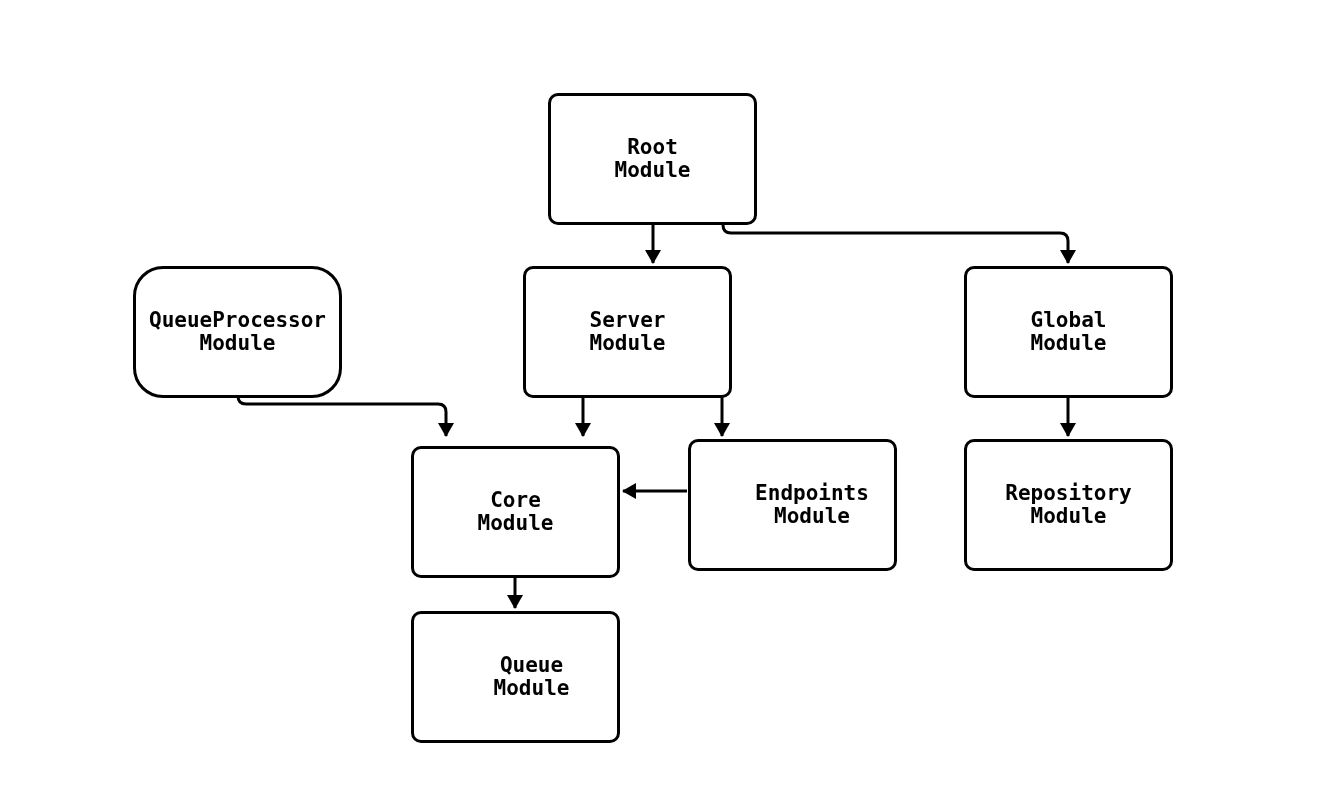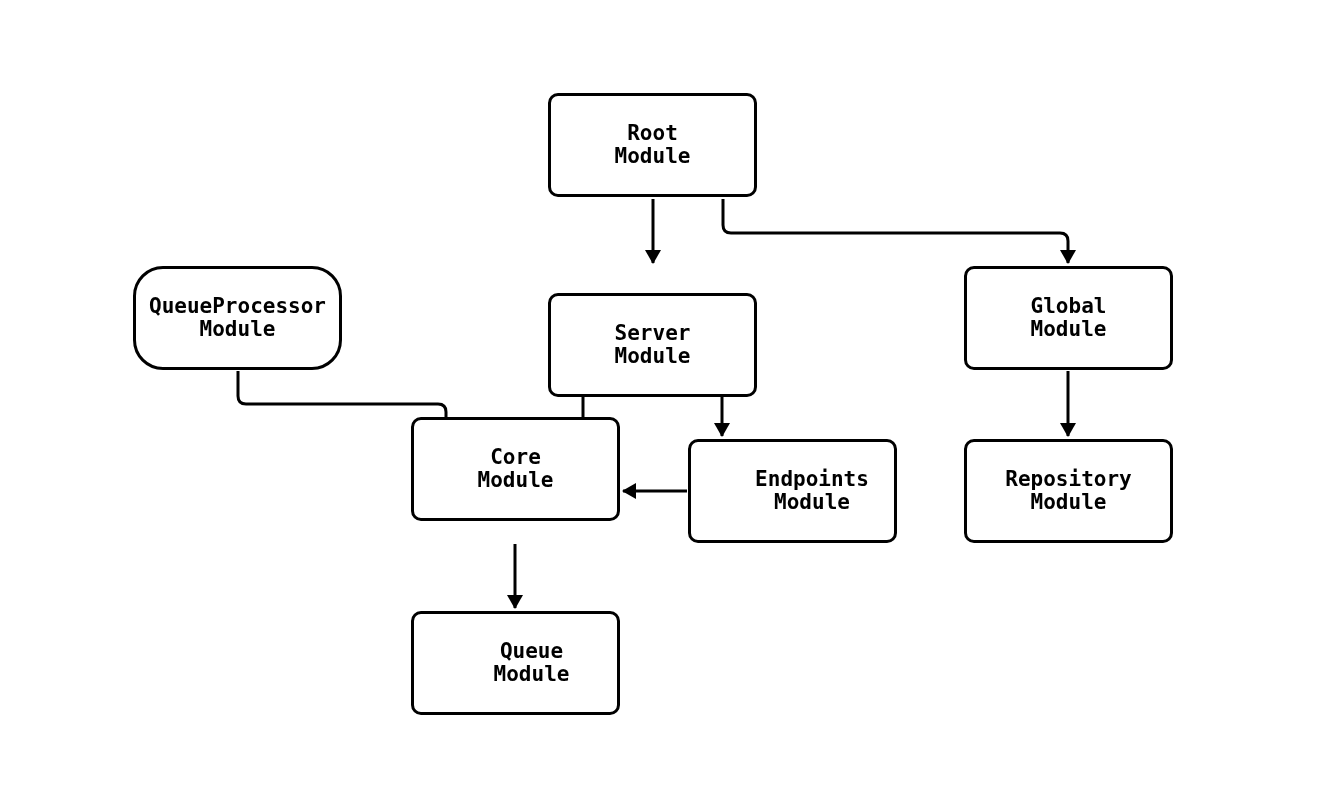--- a/index.html
+++ b/index.html
@@ -24,42 +24,42 @@
   }
   #edge-layer path.edge {
     fill: none;
     stroke: #000000;
     stroke-width: 3;
   }
   .node {
     position: absolute;
     box-sizing: border-box;
     width: 209px;
-    height: 104px;
+    height: 132px;
     background: #ffffff;
     border: 3px solid #000000;
     border-radius: 10px;
     display: flex;
     align-items: center;
     justify-content: center;
   }
   .node .label {
     white-space: pre;
     text-align: center;
     font-size: 21px;
     line-height: 23px;
     font-weight: bold;
     color: #000000;
   }
   
   .n-root          { left: 548px;  top: 93px;  }
   .n-queueprocessor{ left: 133px;  top: 266px; border-radius: 30px; }
-  .n-server        { left: 548px;  top: 266px; margin-top: 27px; }
+  .n-server        { left: 523px;  top: 266px; }
   .n-global        { left: 964px;  top: 266px; }
-  .n-core          { left: 411px;  top: 417px; }
+  .n-core          { left: 411px;  top: 446px; }
   .n-endpoints     { left: 688px;  top: 439px; padding-left: 39px; }
   .n-repository    { left: 964px;  top: 439px; }
   .n-queue         { left: 411px;  top: 611px; padding-left: 32px; }
 </style>
 </head>
 <body>
 
 <div id="canvas">
 
   <svg id="edge-layer" viewBox="0 0 1337 809" xmlns="http://www.w3.org/2000/svg">

